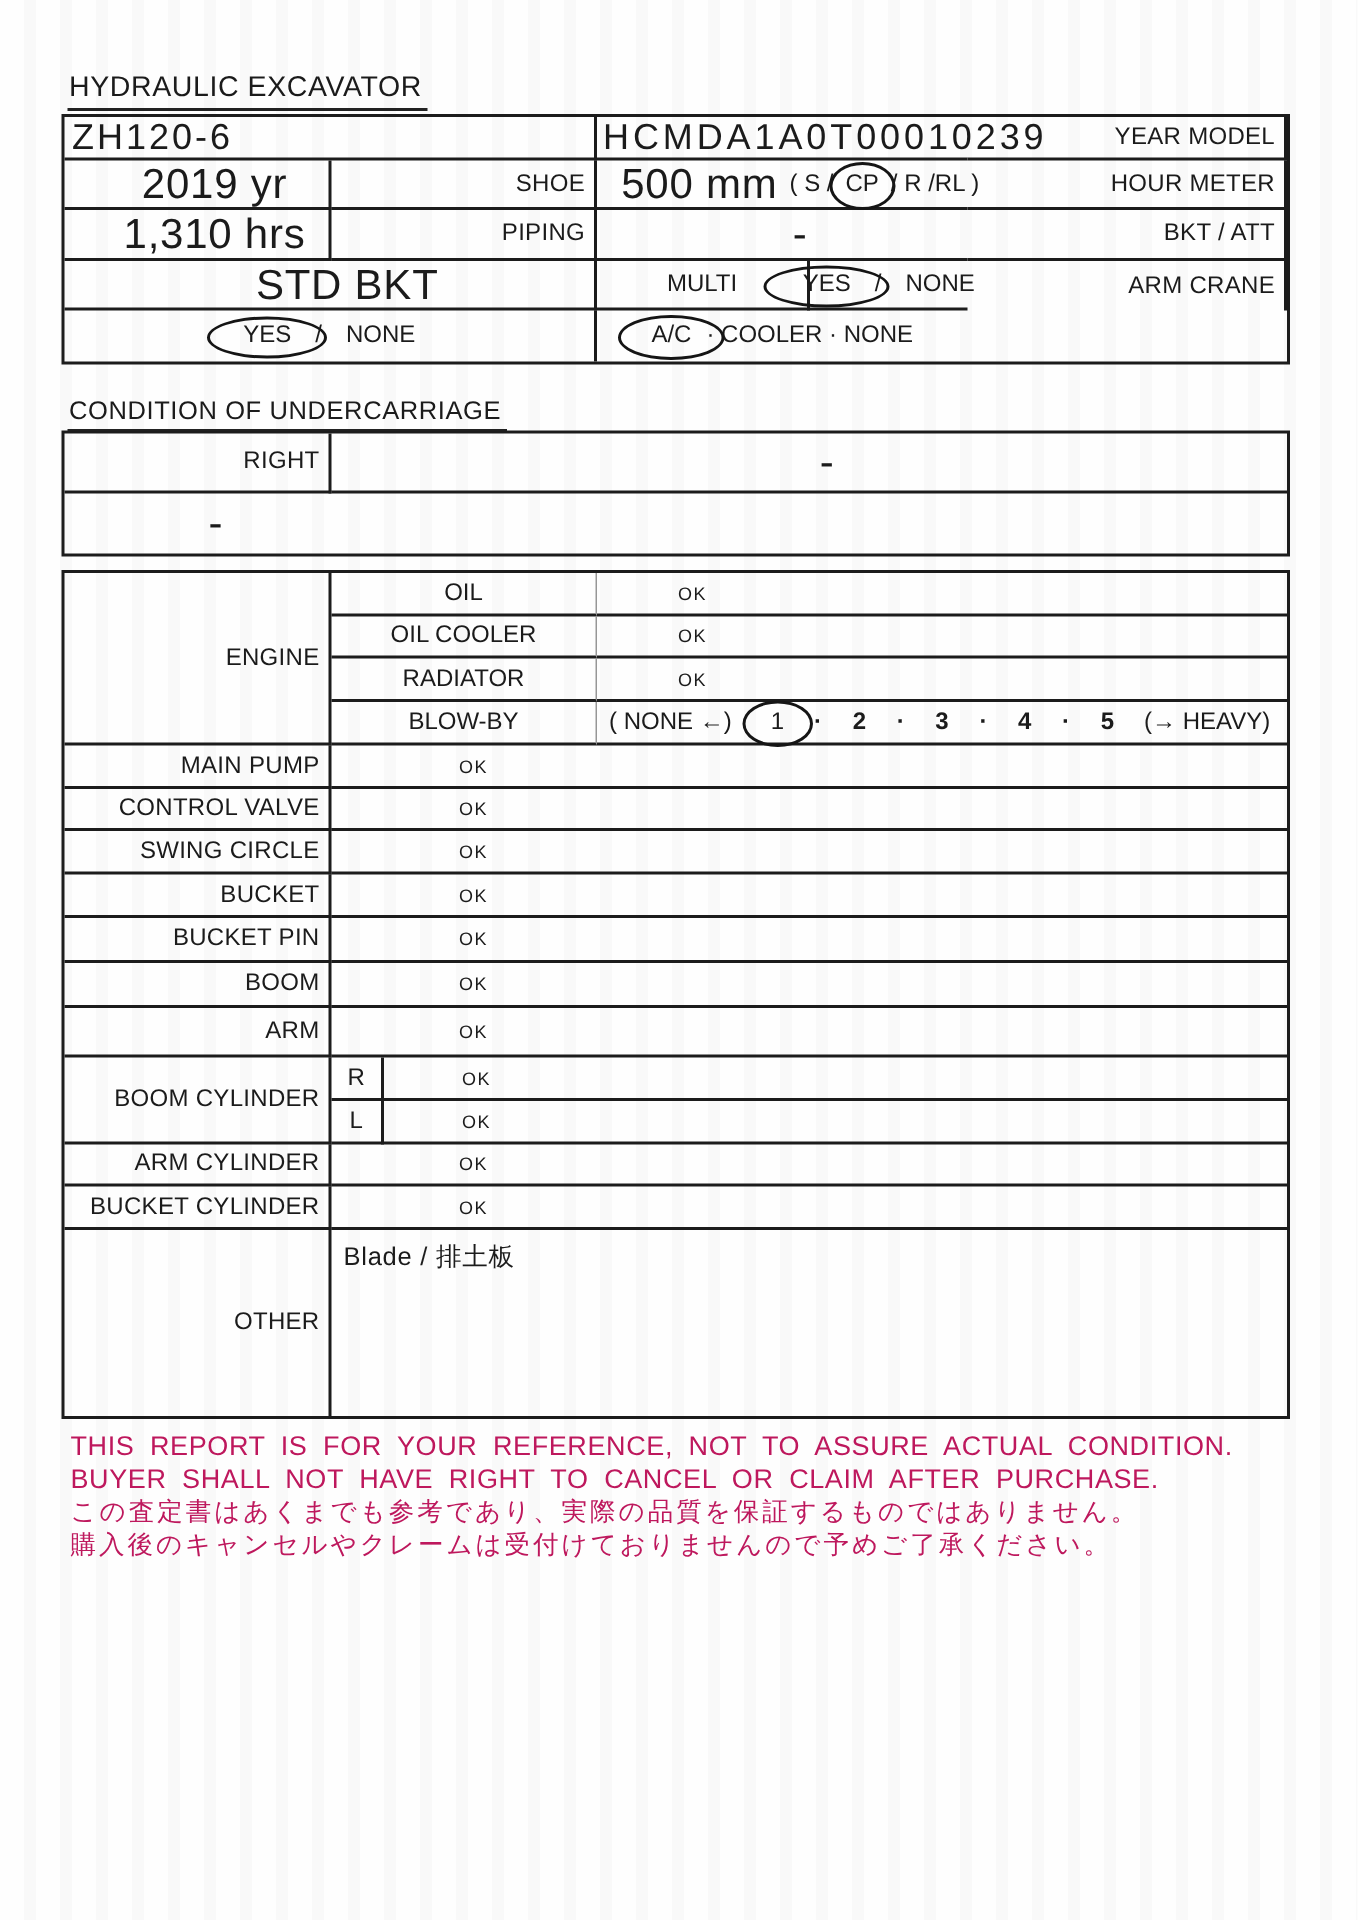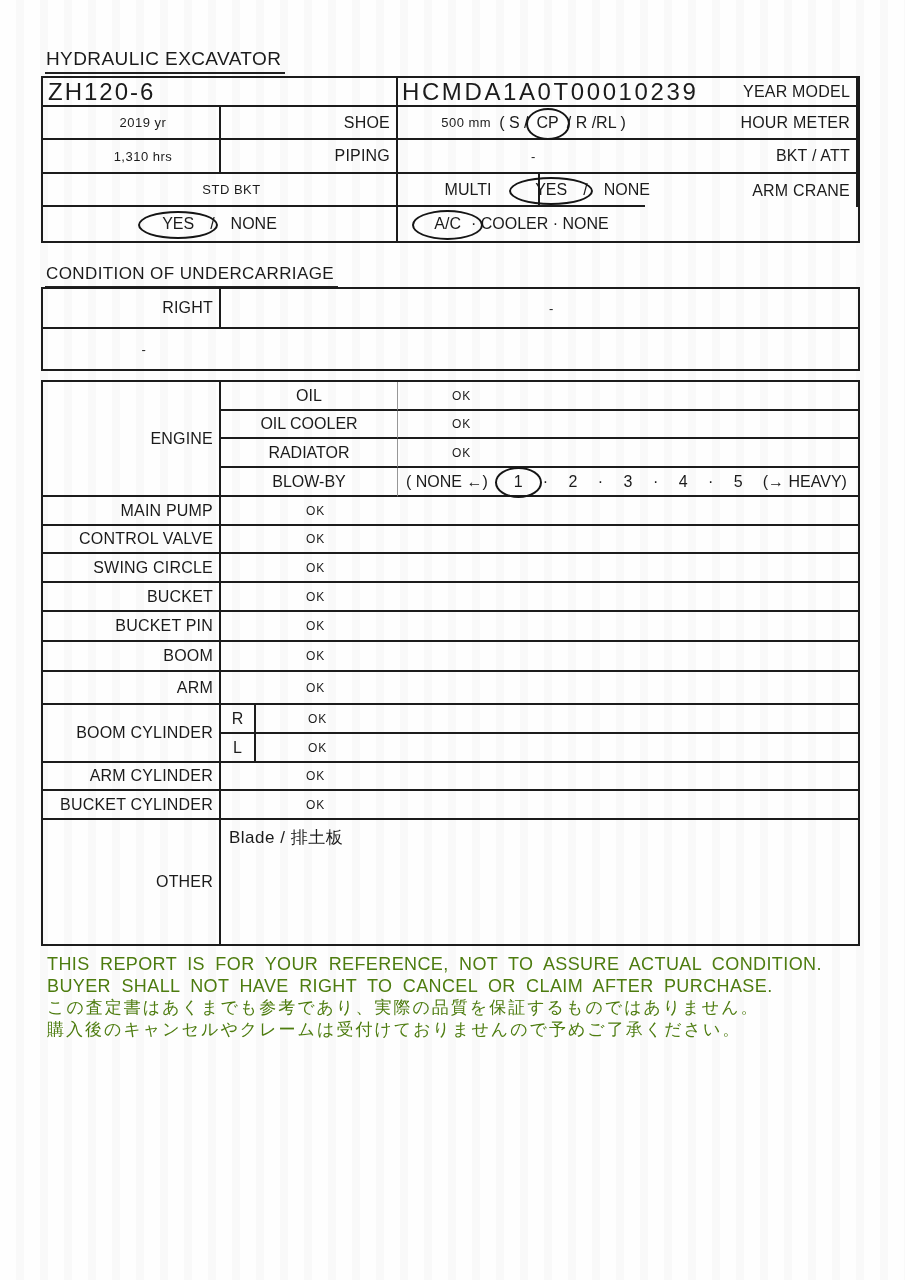--- a/index.html
+++ b/index.html
@@ -33,38 +33,38 @@
     display:flex;align-items:center;
     box-sizing:border-box;
     overflow:visible;
     white-space:nowrap;
   }
   .nbr{border-right:none;}
   .nbb{border-bottom:none;}
   .lightdiv{border-right:1.5px solid #979797;}
   .lab{justify-content:flex-end;padding-right:6px;font-size:16px;letter-spacing:.2px;}
   .ctr{justify-content:center;}
-  .val{font-size:13px;letter-spacing:.5px;padding-left:24px;}
+  .val{font-size:28px;letter-spacing:.5px;padding-left:24px;}
   .big{font-size:24px;letter-spacing:2px;padding-left:5px;}
   .serial{font-size:24px;letter-spacing:2.6px;padding-left:4px;}
   .ok{font-size:12px;letter-spacing:1px;}
   .small{font-size:16px;}
   
   .circ{position:relative;display:inline-block;}
   .oval{
     position:absolute;border:2.5px solid #151515;border-radius:50%;
     pointer-events:none;
   }
   .ov-cp  {left:-11px;right:-11px;top:-6px;bottom:-8px;}
   .ov-multi{left:-26px;right:-26px;top:-4px;bottom:-6px;}
   .ov-crane{left:-24px;right:-24px;top:-4px;bottom:-6px;}
   .ov-ac  {left:-22px;right:-22px;top:-5px;bottom:-7px;}
   .ov-one {left:-19px;right:-19px;top:-6px;bottom:-7px;}
   
-  .disc{position:absolute;left:47px;top:954px;color:#4d7c0f;}
+  .disc{position:absolute;left:47px;top:954px;color:#be185d;}
   .disc .en{font-size:18px;line-height:21.5px;word-spacing:5px;letter-spacing:.4px;white-space:nowrap;}
   .disc .jp{font-size:17px;line-height:21.5px;letter-spacing:2px;white-space:nowrap;}
 </style>
 </head>
 <body>
 
 <div class="sec-title" style="left:45px;top:48px;">HYDRAULIC EXCAVATOR</div>
 
 <div class="tbl" style="left:41px;top:76px;grid-template-columns:178px 177px 142px 105px 213px;grid-template-rows:29px 33px 34px 33px 34px;">
 
@@ -140,21 +140,21 @@
   <div class="cell small ctr lightdiv" style="grid-row:3;grid-column:2/4;border-right-color:#979797;border-right-width:1.5px;">RADIATOR</div>
   <div class="cell ok nbr" style="grid-row:3;grid-column:4;padding-left:54px;">OK</div>
 
   <div class="cell small ctr lightdiv" style="grid-row:4;grid-column:2/4;border-right-color:#979797;border-right-width:1.5px;">BLOW-BY</div>
   <div class="cell small nbr" style="grid-row:4;grid-column:4;padding-left:8px;">
     <span>( NONE ←)</span>
     <span class="circ" style="margin-left:26px;">
       <i class="oval ov-one"></i>
       <span>1</span>
     </span>
-    <span style="margin-left:20px;word-spacing:16px;">· 2 · 3 · 4 · 5</span>
+    <span style="margin-left:20px;word-spacing:16px;font-weight:bold;">· 2 · 3 · 4 · 5</span>
     <span style="margin-left:20px;">(→ HEAVY)</span>
   </div>
 
   <div class="cell lab" style="grid-row:5;grid-column:1;">MAIN PUMP</div>
   <div class="cell ok nbr" style="grid-row:5;grid-column:2/5;padding-left:85px;">OK</div>
 
   <div class="cell lab" style="grid-row:6;grid-column:1;">CONTROL VALVE</div>
   <div class="cell ok nbr" style="grid-row:6;grid-column:2/5;padding-left:85px;">OK</div>
 
   <div class="cell lab" style="grid-row:7;grid-column:1;">SWING CIRCLE</div>

